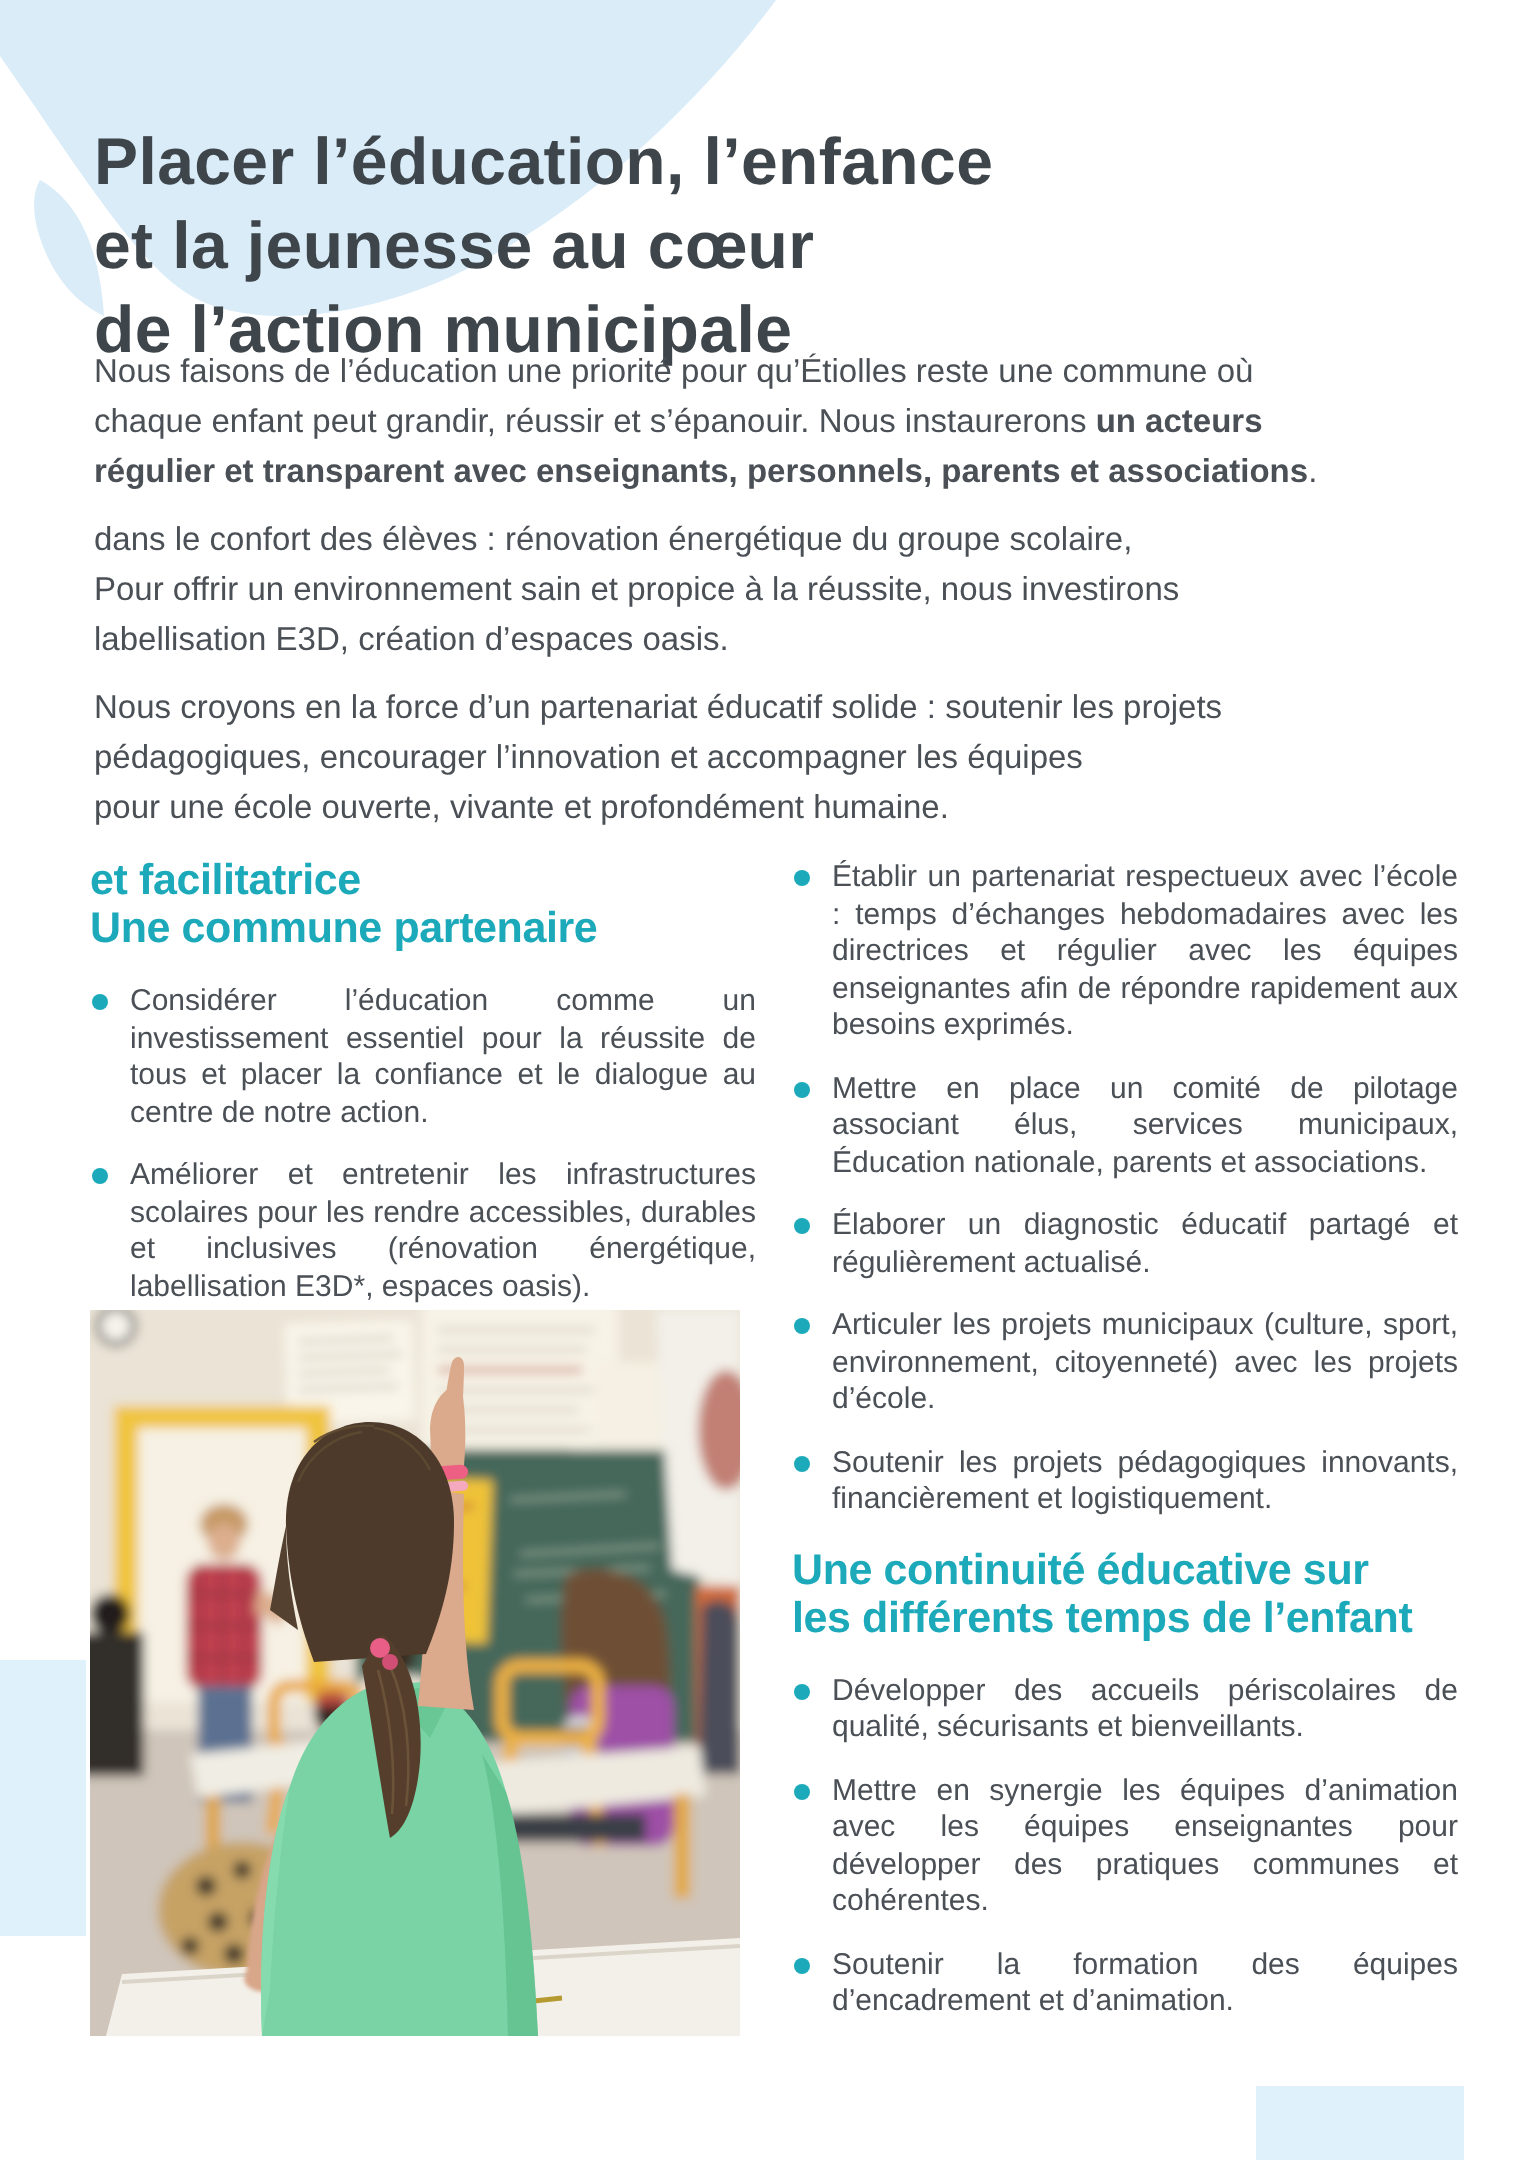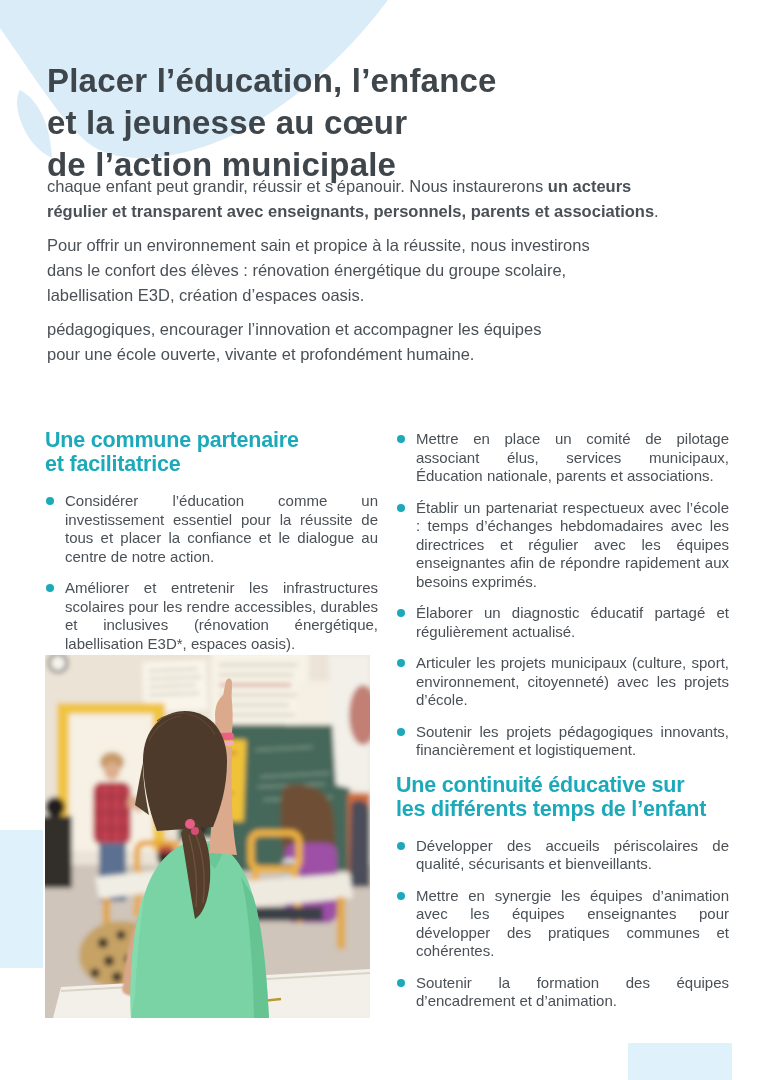--- a/index.html
+++ b/index.html
@@ -63,38 +63,40 @@
   <div class="decor-bottom-rect"></div>
 
   <h1 class="title">
       <div class="rich-line"><span>Placer l’éducation, l’enfance</span></div>
       <div class="rich-line"><span>et la jeunesse </span><span class="b">au cœur</span></div>
       <div class="rich-line"><span class="b">de l’action municipale</span></div>
     </h1>
 
   <div class="intro">
     <div class="para">
+        <div class="rich-line"><span>Nous faisons de l’éducation une priorité pour qu’Étiolles reste une commune où</span></div>
         <div class="rich-line"><span>chaque enfant peut grandir, réussir et s’épanouir. Nous instaurerons </span><span class="b">un acteurs</span></div>
         <div class="rich-line"><span class="b">régulier et transparent avec enseignants, personnels, parents et associations</span><span>.</span></div>
       </div>
     <div class="para">
+        <div class="rich-line"><span>dans le confort des élèves : rénovation énergétique du groupe scolaire,</span></div>
         <div class="rich-line"><span>Pour offrir un environnement sain et propice à la réussite, nous investirons</span></div>
-        <div class="rich-line"><span>dans le confort des élèves : rénovation énergétique du groupe scolaire,</span></div>
         <div class="rich-line"><span>labellisation E3D, création d’espaces oasis.</span></div>
       </div>
     <div class="para">
+        <div class="rich-line"><span>Nous croyons en la force d’un partenariat éducatif solide : soutenir les projets</span></div>
         <div class="rich-line"><span>pédagogiques, encourager l’innovation et accompagner les équipes</span></div>
         <div class="rich-line"><span>pour une école ouverte, vivante et profondément humaine.</span></div>
       </div>
   </div>
 
   <div class="col col-left">
     <h2 class="section-heading">
+        <div class="rich-line"><span>et facilitatrice</span></div>
         <div class="rich-line"><span>Une commune partenaire</span></div>
-        <div class="rich-line"><span>et facilitatrice</span></div>
       </h2>
     <ul class="bullets">
         <li><span class="dot"></span><span>Considérer l’éducation comme un investissement essentiel pour la réussite de tous et placer la confiance et le dialogue au centre de notre action.</span></li>
         <li><span class="dot"></span><span>Améliorer et entretenir les infrastructures scolaires pour les rendre accessibles, durables et inclusives (rénovation énergétique, labellisation E3D*, espaces oasis).</span></li>
       </ul>
   </div>
 
   <div class="photo" role="img" aria-label="Élève de dos levant le doigt dans une salle de classe">
     <svg width="325" height="363" viewBox="0 0 325 363">
       <defs>
@@ -257,22 +259,22 @@
         </g>
 
         <circle cx="145" cy="169" r="5" fill="#E85E86"></circle>
         <circle cx="150" cy="176" r="4" fill="#D14E74"></circle>
       </g>
     </svg>
   </div>
 
   <div class="col col-right">
     <ul class="bullets">
+        <li><span class="dot"></span><span>Établir un partenariat respectueux avec l’école : temps d’échanges hebdomadaires avec les directrices et régulier avec les équipes enseignantes afin de répondre rapidement aux besoins exprimés.</span></li>
         <li><span class="dot"></span><span>Mettre en place un comité de pilotage associant élus, services municipaux, Éducation nationale, parents et associations.</span></li>
-        <li><span class="dot"></span><span>Établir un partenariat respectueux avec l’école : temps d’échanges hebdomadaires avec les directrices et régulier avec les équipes enseignantes afin de répondre rapidement aux besoins exprimés.</span></li>
         <li><span class="dot"></span><span>Élaborer un diagnostic éducatif partagé et régulièrement actualisé.</span></li>
         <li><span class="dot"></span><span>Articuler les projets municipaux (culture, sport, environnement, citoyenneté) avec les projets d’école.</span></li>
         <li><span class="dot"></span><span>Soutenir les projets pédagogiques innovants, financièrement et logistiquement.</span></li>
       </ul>
     <h2 class="section-heading">
         <div class="rich-line"><span>Une continuité éducative sur</span></div>
         <div class="rich-line"><span>les différents temps de l’enfant</span></div>
       </h2>
     <ul class="bullets">
         <li><span class="dot"></span><span>Développer des accueils périscolaires de qualité, sécurisants et bienveillants.</span></li>

